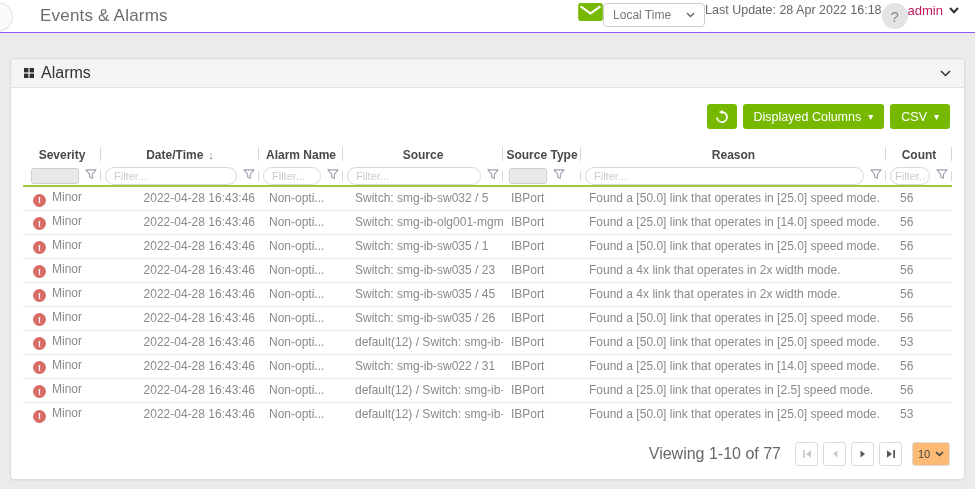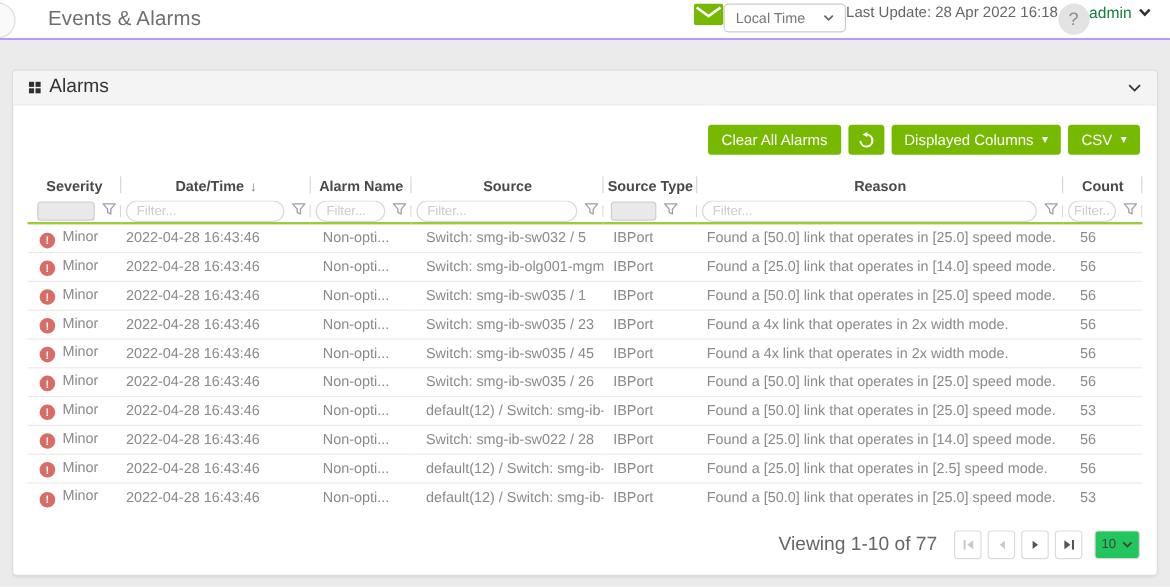--- a/index.html
+++ b/index.html
@@ -17,21 +17,21 @@
   .half-circle{position:absolute;left:-17px;top:2px;width:30px;height:30px;border-radius:50%;
                border:1px solid #ddd;background:#fafafa}
   .page-title{font-size:17px;font-weight:400;color:#6e6e6e;letter-spacing:.2px}
   .topbar-right{margin-left:auto;display:flex;align-items:flex-start;}
   .tz-select{display:flex;align-items:center;justify-content:space-between;gap:10px;
              border:1px solid #ccc;border-radius:4px;background:#fff;width:102px;height:24px;
              padding:0 9px;font-size:12px;color:#777;cursor:pointer}
   .last-update{font-size:12.5px;color:#666}
   .help-circle{width:26px;height:26px;border-radius:50%;background:#e3e3e3;color:#8a8a8a;
                display:flex;align-items:center;justify-content:center;font-size:15px;cursor:pointer}
-  .user-menu{display:flex;align-items:center;gap:6px;font-size:13px;color:#15803d;cursor:pointer}
+  .user-menu{display:flex;align-items:center;gap:6px;font-size:13px;color:#be185d;cursor:pointer}
 
   
   .card{position:absolute;left:10px;right:10px;top:58px;height:422px;background:#fff;
         border:1px solid #dcdcdc;border-radius:4px;box-shadow:0 1px 2px rgba(0,0,0,.05);
         display:flex;flex-direction:column}
   .card-header{background:#f4f4f4;height:29px;flex:0 0 29px;display:flex;align-items:center;
                padding:0 13px;border-bottom:1px solid #e2e2e2;border-radius:4px 4px 0 0}
   .card-title{font-size:16px;color:#333;margin-left:7px}
   .card-header .chev{margin-left:auto}
 
@@ -61,39 +61,39 @@
   .fs-sev{width:50px;margin-left:4px}
   .fs-st{width:38px;margin-left:2px}
   .funnel{flex:0 0 auto;cursor:pointer}
 
   .alarm-table tbody tr{height:24px}
   .alarm-table tbody tr:first-child td{border-top:2px solid var(--topline)}
   .alarm-table tbody tr + tr td{border-top:1px solid #ececec}
   .alarm-table td{font-size:12px;color:#8a8a8a;white-space:nowrap;overflow:hidden;
                   padding:0 4px}
   td.c-sev{padding-left:10px}
-  td.c-dt{text-align:left}
+  td.c-dt{text-align:right}
   td.c-an{padding-left:10px}
   td.c-src{padding-left:12px}
   td.c-st{padding-left:8px}
   td.c-re{padding-left:8px}
   td.c-ct{padding-left:14px}
   .sev-ic{display:inline-flex;width:13px;height:13px;border-radius:50%;background:var(--sev-red);
           color:#fff;font-size:9px;font-weight:700;align-items:center;justify-content:center;
           margin-right:6px;vertical-align:-2px}
 
   
   .pagination{margin-top:auto;display:flex;justify-content:flex-end;align-items:center;
               gap:5px;padding:0 14px 16px}
   .viewing{font-size:16px;color:#666;margin-right:9px}
   .pbtn{width:23px;height:24px;background:#fff;border:1px solid #dcdcdc;border-radius:3px;
         display:flex;align-items:center;justify-content:center;cursor:pointer;padding:0}
   .pbtn.disabled{cursor:default}
   .pbtn svg{display:block}
-  .psize{width:38px;height:24px;border:1px solid #dcdcdc;border-radius:3px;background:#22c55e;
+  .psize{width:38px;height:24px;border:1px solid #dcdcdc;border-radius:3px;background:#fdba74;
          display:flex;align-items:center;justify-content:center;gap:5px;font-size:11px;
          color:#444;cursor:pointer;margin-left:5px}
 </style>
 </head>
 <body>
 
 <header class="topbar">
   <div class="half-circle"></div>
   <h1 class="page-title">Events &amp; Alarms</h1>
   <div class="topbar-right">
@@ -137,23 +137,20 @@
     </span>
     <span class="card-title">Alarms</span>
     <span class="chev" style="display:flex">
       <svg width="11" height="7" viewBox="0 0 11 7">
           <path d="M1 1l4.5 4.5L10 1" fill="none" stroke="#333" stroke-width="1.5"></path>
         </svg>
     </span>
   </div>
 
   <div class="toolbar">
-    <button class="btn">
-      <span>Clear All Alarms</span>
-    </button>
     <button class="btn btn-icon">
       <span style="display:flex">
         <svg width="14" height="14" viewBox="0 0 16 16">
           <path d="M8 2.4a5.7 5.7 0 1 1-5.6 6.8" fill="none" stroke="#fff" stroke-width="2" stroke-linecap="round"></path>
           <path d="M8.9 0 L8.9 4.8 L4.4 2.4 Z" fill="#fff"></path>
         </svg>
       </span>
     </button>
     <button class="btn">
       <span>Displayed Columns</span>
@@ -305,21 +302,21 @@
           <td class="c-an">Non-opti...</td>
           <td class="c-src">default(12) / Switch: smg-ib-s</td>
           <td class="c-st">IBPort</td>
           <td class="c-re">Found a [50.0] link that operates in [25.0] speed mode.</td>
           <td class="c-ct">53</td>
         </tr>
         <tr>
           <td class="c-sev"><span class="sev-ic">!</span>Minor</td>
           <td class="c-dt">2022-04-28 16:43:46</td>
           <td class="c-an">Non-opti...</td>
-          <td class="c-src">Switch: smg-ib-sw022 / 28</td>
+          <td class="c-src">Switch: smg-ib-sw022 / 31</td>
           <td class="c-st">IBPort</td>
           <td class="c-re">Found a [25.0] link that operates in [14.0] speed mode.</td>
           <td class="c-ct">56</td>
         </tr>
         <tr>
           <td class="c-sev"><span class="sev-ic">!</span>Minor</td>
           <td class="c-dt">2022-04-28 16:43:46</td>
           <td class="c-an">Non-opti...</td>
           <td class="c-src">default(12) / Switch: smg-ib-s</td>
           <td class="c-st">IBPort</td>

